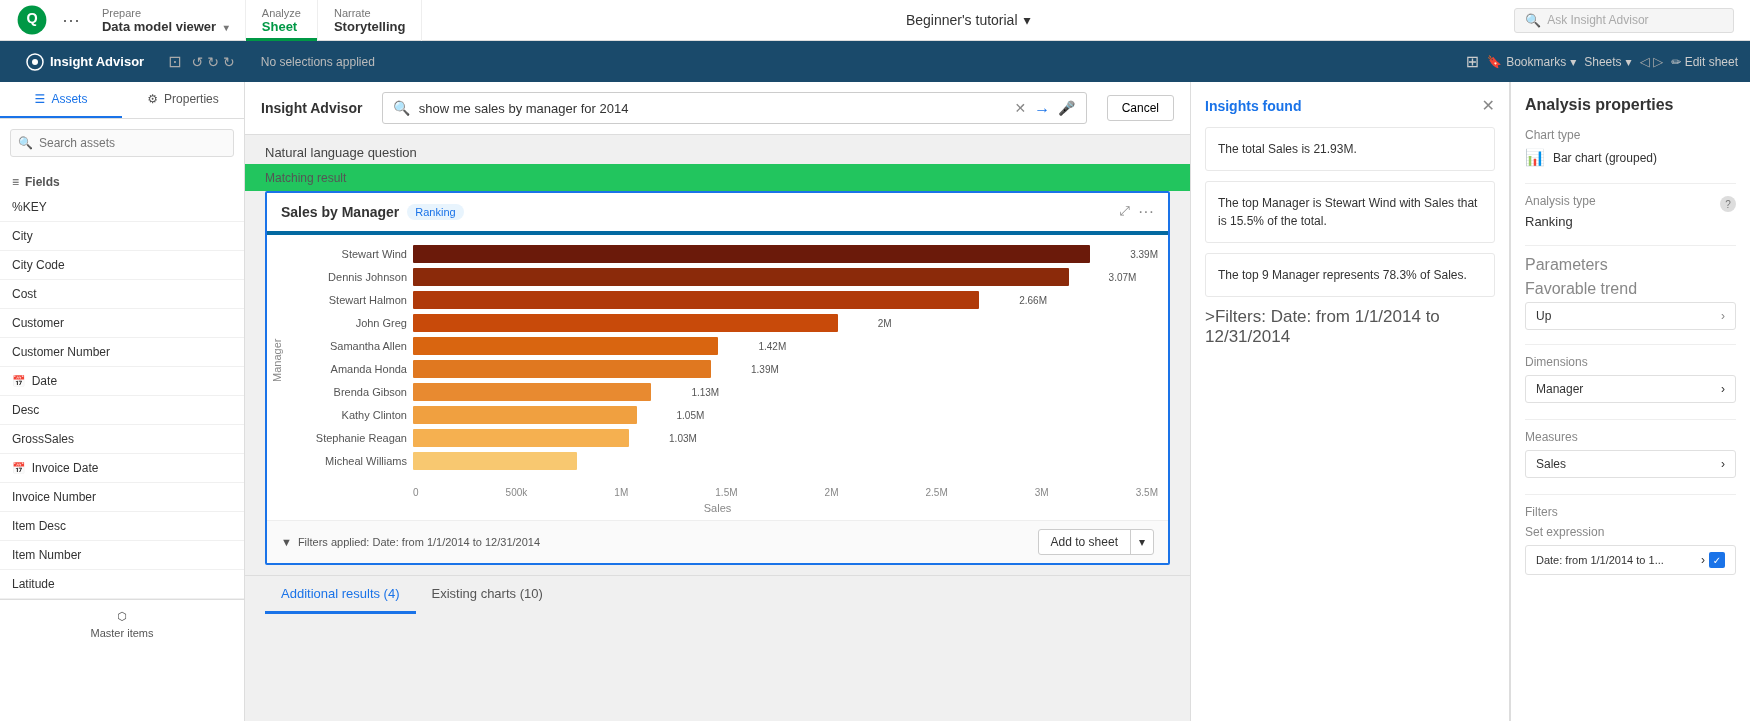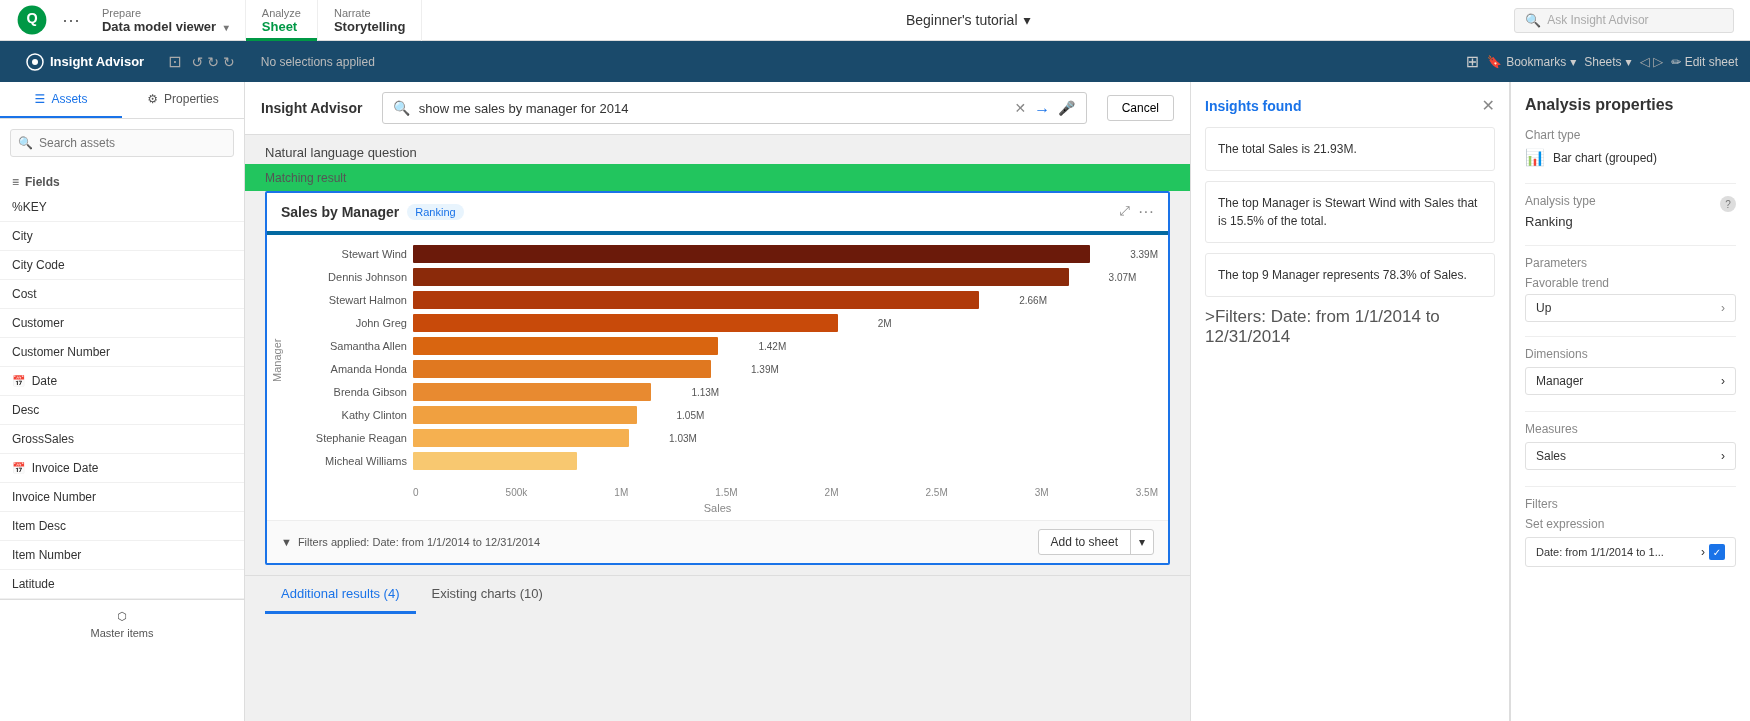--- a/index.html
+++ b/index.html
@@ -105,21 +105,21 @@
     
     .analysis-panel { width: 240px; background: #fff; border-left: 1px solid #ddd; padding: 14px; overflow-y: auto; }
     .analysis-title { font-size: 16px; font-weight: 600; color: #333; margin-bottom: 14px; }
     .analysis-section { margin-bottom: 16px; }
     .analysis-section-title { font-size: 12px; color: #888; margin-bottom: 6px; font-weight: 400; }
     .chart-type-item { display: flex; align-items: center; gap: 8px; }
     .chart-type-icon { color: #1a73e8; font-size: 16px; }
     .chart-type-label { font-size: 12px; color: #333; font-weight: 500; }
     .analysis-type-val { font-size: 13px; color: #333; }
     .param-section { margin-bottom: 14px; }
-    .param-title { font-size: 12px; color: #888; margin-bottom: 4px; }
+    .param-title { font-size: 16px; color: #888; margin-bottom: 4px; }
     .param-row { display: flex; align-items: center; justify-content: space-between; border: 1px solid #e0e0e0; border-radius: 3px; padding: 6px 10px; font-size: 12px; color: #333; cursor: pointer; }
     .param-row .chevron { color: #888; font-size: 12px; }
     .dimension-row { display: flex; align-items: center; justify-content: space-between; border: 1px solid #e0e0e0; border-radius: 3px; padding: 6px 10px; font-size: 12px; color: #333; cursor: pointer; margin-top: 4px; }
     .measures-row { display: flex; align-items: center; justify-content: space-between; border: 1px solid #e0e0e0; border-radius: 3px; padding: 6px 10px; font-size: 12px; color: #333; cursor: pointer; margin-top: 4px; }
     .filter-row { display: flex; align-items: center; justify-content: space-between; border: 1px solid #e0e0e0; border-radius: 3px; padding: 6px 10px; font-size: 12px; color: #333; cursor: pointer; margin-top: 4px; }
     .filter-checkbox { width: 16px; height: 16px; background: #1a73e8; border-radius: 2px; display: flex; align-items: center; justify-content: center; color: #fff; font-size: 10px; }
     .help-icon { width: 16px; height: 16px; background: #ddd; border-radius: 50%; display: flex; align-items: center; justify-content: center; font-size: 10px; color: #777; cursor: pointer; }
     .divider { border: none; border-top: 1px solid #eee; margin: 10px 0; }
 
     

